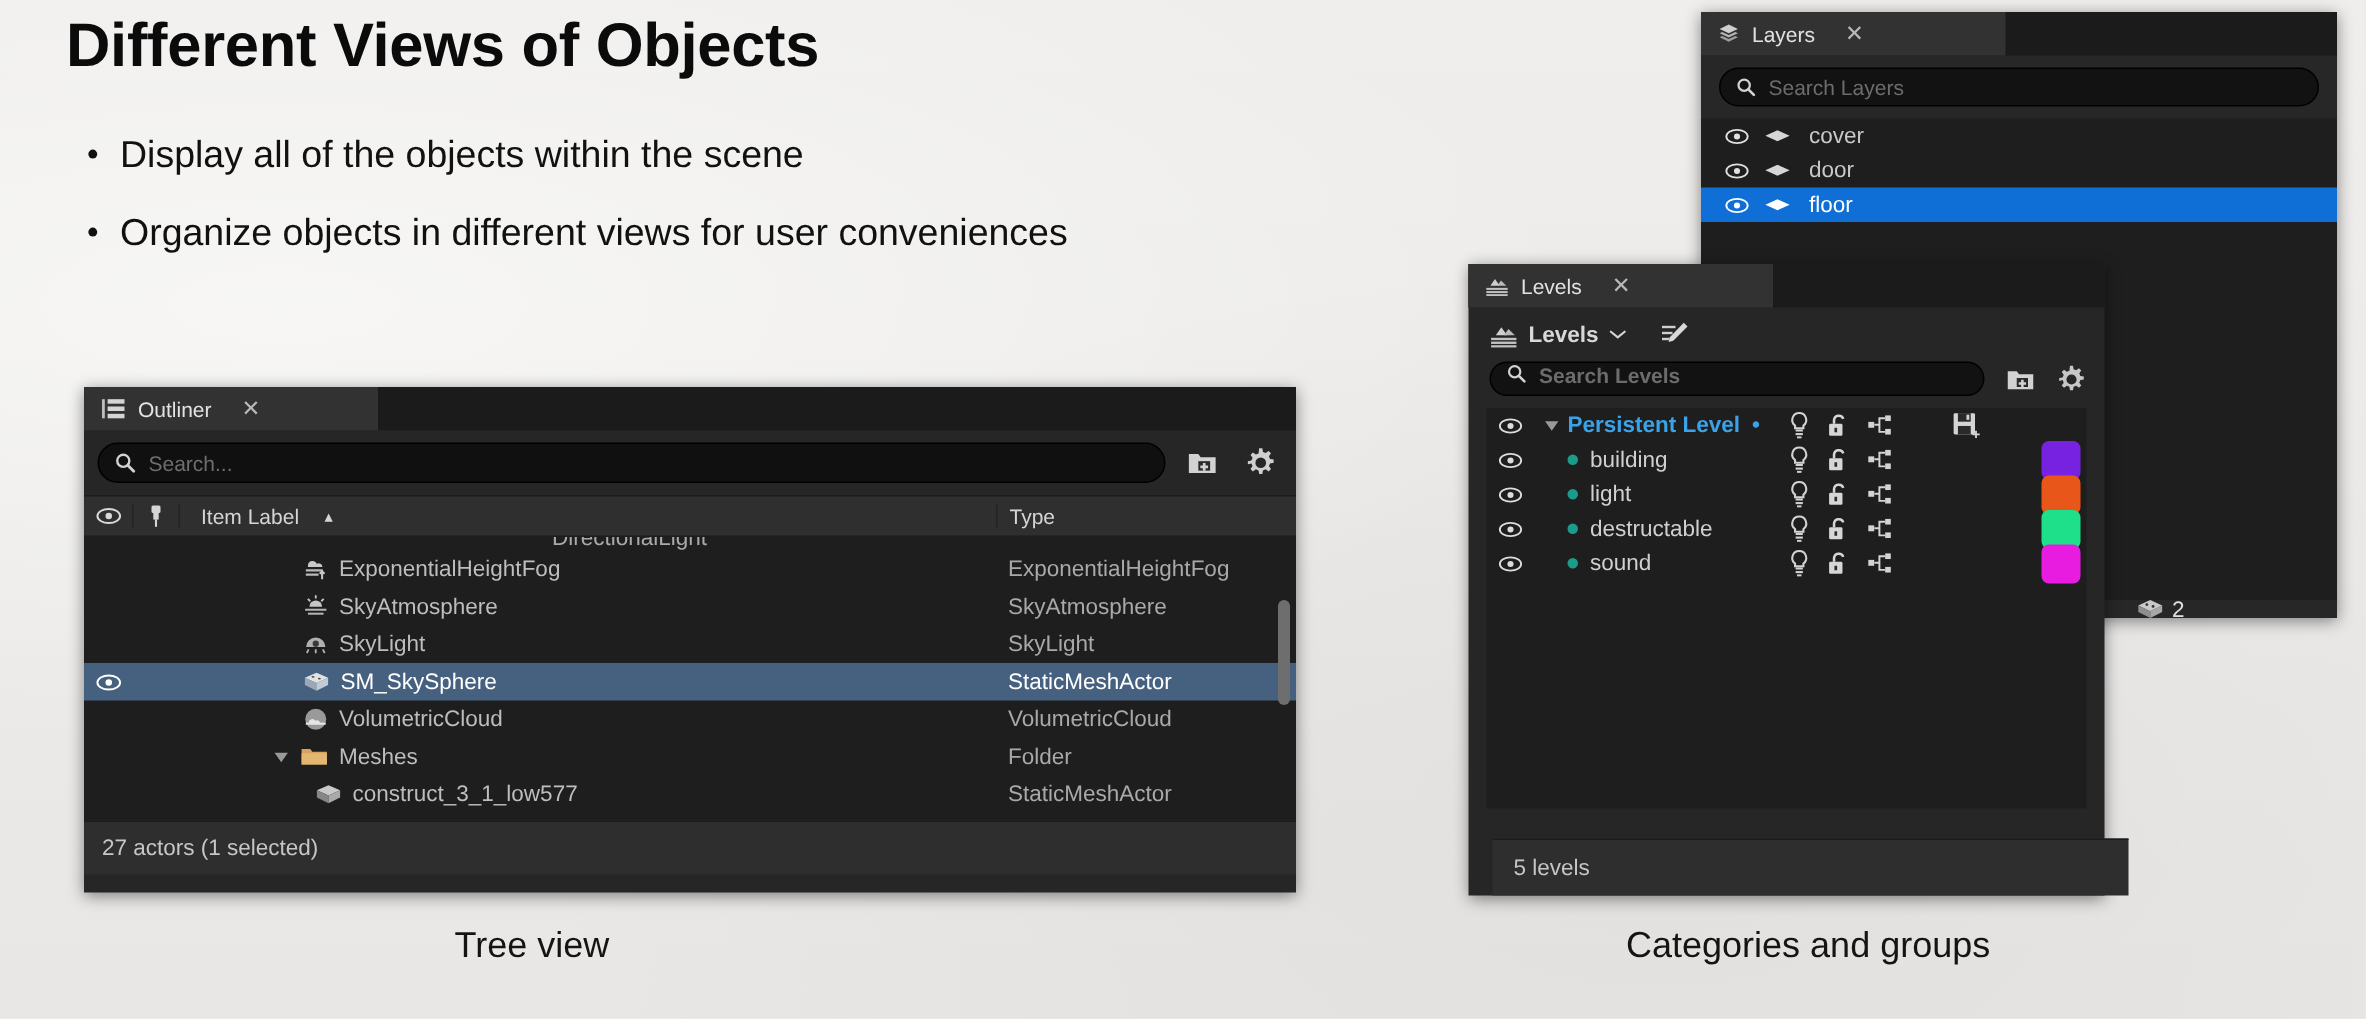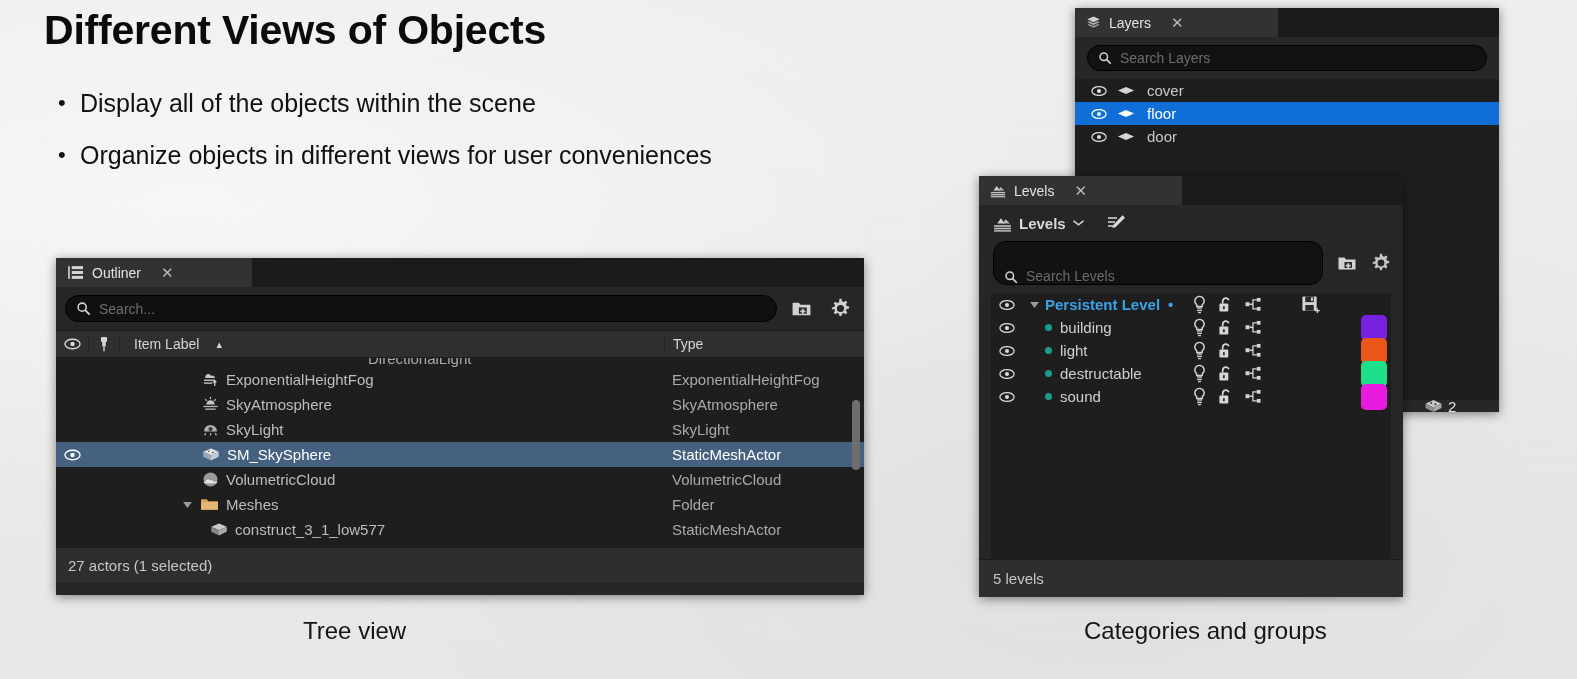--- a/index.html
+++ b/index.html
@@ -105,21 +105,21 @@
     position: absolute; right: 4px; width: 8px; border-radius: 4px;
     background: #6e6e6e;
   }
   .statusbar {
     height: 36px; background: #2e2e2e; border-top: 1px solid #1b1b1b;
     display:flex; align-items:center; padding-left: 12px;
     color: #c6c6c6; font-size: 15px;
   }
 
   
-  #layers { left: 1075px; top: 8px; width: 424px; height: 404px; background:#272727; }
+  #layers { left: 1134px; top: 8px; width: 424px; height: 404px; background:#272727; }
   #layers .tab { width: 203px; }
   #layers .lsearch {
     margin: 8px 10px 0 10px; height: 26px; border-radius: 13px;
     background:#121212; border:1px solid #000;
     display:flex; align-items:center; gap:8px; padding:0 10px;
   }
   #layers .lsearch .ph { color:#6c6c6c; font-size:14px; }
   .lrow {
     display:flex; align-items:center; height: 23px;
     padding-left: 16px; gap: 10px;
@@ -129,37 +129,37 @@
   .lrow .lname { margin-left: 2px; }
   .layers-body { background:#1e1e1e; margin-top:8px; height: 321px; }
 
   
   #levels { left: 979px; top: 176px; width: 424px; height: 421px; background:#262626; }
   #levels .tab { width: 203px; }
   .lvl-toolbar { display:flex; align-items:center; gap:22px; padding: 8px 0 4px 14px; }
   .lvl-toolbar .grp { display:flex; align-items:center; gap:7px; font-size:15px; color:#d8d8d8; font-weight:bold;}
   .lvl-search-row { display:flex; align-items:center; gap:14px; padding: 4px 12px 8px 14px; }
   .lvl-search {
-    flex:1; height: 44px; border-radius:13px; background:#121212; border:1px solid #000;
-    display:flex; align-items:flex-end; gap:8px; padding:0 10px;
+    flex:1; height: 23px; border-radius:13px; background:#121212; border:1px solid #000;
+    display:flex; align-items:flex-start; gap:8px; padding:0 10px;font-weight:bold;
   }
   .lvl-search .ph { color:#6c6c6c; font-size:14px; }
   .lvl-body { background:#1e1e1e; margin: 0 12px; height: 267px; position:relative; }
   .lvlrow { display:flex; align-items:center; height:23px; font-size:15px; color:#d0d0d0; }
   .lvlrow .v-eye { width:32px; display:flex; justify-content:center; }
   .lvlrow .v-tri { width:22px; display:flex; justify-content:center; }
   .lvlrow .v-name { flex:1; display:flex; align-items:center; gap:8px; }
   .lvlrow .v-icons { width:108px; display:flex; align-items:center; gap:12px; }
   .lvlrow .v-save { width:56px; display:flex; justify-content:flex-start; }
   .lvlrow .v-color { width:34px; display:flex; justify-content:center; }
   .pl-name { color:#3aa3e8; font-weight:bold; }
   .dotc { width:7px; height:7px; border-radius:50%; background:#1b9b8a; display:inline-block;}
   .swatch { width:26px; height:26px; border-radius:5px; }
   .lvl-status {
-    position:absolute; left:0; bottom:0; width:100%; height:38px;
+    position:absolute; left:16px; bottom:0; width:100%; height:38px;
     background:#2e2e2e; border-top:1px solid #1b1b1b;
     display:flex; align-items:center; padding-left:14px; color:#c6c6c6; font-size:15px;
   }
   
   #cube-badge {
     position:absolute; left: 1424px; top: 398px;
     display:flex; align-items:center; gap:5px;
     color:#e0e0e0; font-size:15px;
   }
 </style>
@@ -216,47 +216,47 @@
             <circle cx="9" cy="6" r="2.3" fill="#e0e0e0"></circle>
           </svg>
       </span>
       <span class="ico">
         <svg width="18" height="9" viewBox="0 0 20 10">
             <path d="M10 1 19 5l-9 4L1 5l9-4z" fill="#d6d6d6"></path>
           </svg>
       </span>
       <span class="lname">cover</span>
     </div>
+    <div class="lrow">
+      <span class="ico">
+        <svg width="16" height="12" viewBox="0 0 18 12">
+            <ellipse cx="9" cy="6" rx="8" ry="5" fill="none" stroke="#e0e0e0" stroke-width="1.4"></ellipse>
+            <circle cx="9" cy="6" r="2.3" fill="#e0e0e0"></circle>
+          </svg>
+      </span>
+      <span class="ico">
+        <svg width="18" height="9" viewBox="0 0 20 10">
+            <path d="M10 1 19 5l-9 4L1 5l9-4z" fill="#d6d6d6"></path>
+          </svg>
+      </span>
+      <span class="lname">door</span>
+    </div>
     <div class="lrow sel">
       <span class="ico">
         <svg width="16" height="12" viewBox="0 0 18 12">
             <ellipse cx="9" cy="6" rx="8" ry="5" fill="none" stroke="#ffffff" stroke-width="1.4"></ellipse>
             <circle cx="9" cy="6" r="2.3" fill="#ffffff"></circle>
           </svg>
       </span>
       <span class="ico">
         <svg width="18" height="9" viewBox="0 0 20 10">
             <path d="M10 1 19 5l-9 4L1 5l9-4z" fill="#ffffff"></path>
           </svg>
       </span>
       <span class="lname">floor</span>
-    </div>
-    <div class="lrow">
-      <span class="ico">
-        <svg width="16" height="12" viewBox="0 0 18 12">
-            <ellipse cx="9" cy="6" rx="8" ry="5" fill="none" stroke="#e0e0e0" stroke-width="1.4"></ellipse>
-            <circle cx="9" cy="6" r="2.3" fill="#e0e0e0"></circle>
-          </svg>
-      </span>
-      <span class="ico">
-        <svg width="18" height="9" viewBox="0 0 20 10">
-            <path d="M10 1 19 5l-9 4L1 5l9-4z" fill="#d6d6d6"></path>
-          </svg>
-      </span>
-      <span class="lname">door</span>
     </div>
   </div>
 </div>
 
 <div id="cube-badge">
   <span class="ico">
     <svg width="19" height="15" viewBox="0 0 20 16">
         <path d="M10 1 18.5 5 10 9 1.5 5 10 1z" fill="#c9c9c9"></path>
         <path d="M1.5 5v4.6L10 13.8V9L1.5 5z" fill="#8e8e8e"></path>
         <path d="M18.5 5v4.6L10 13.8V9l8.5-4z" fill="#a8a8a8"></path>

